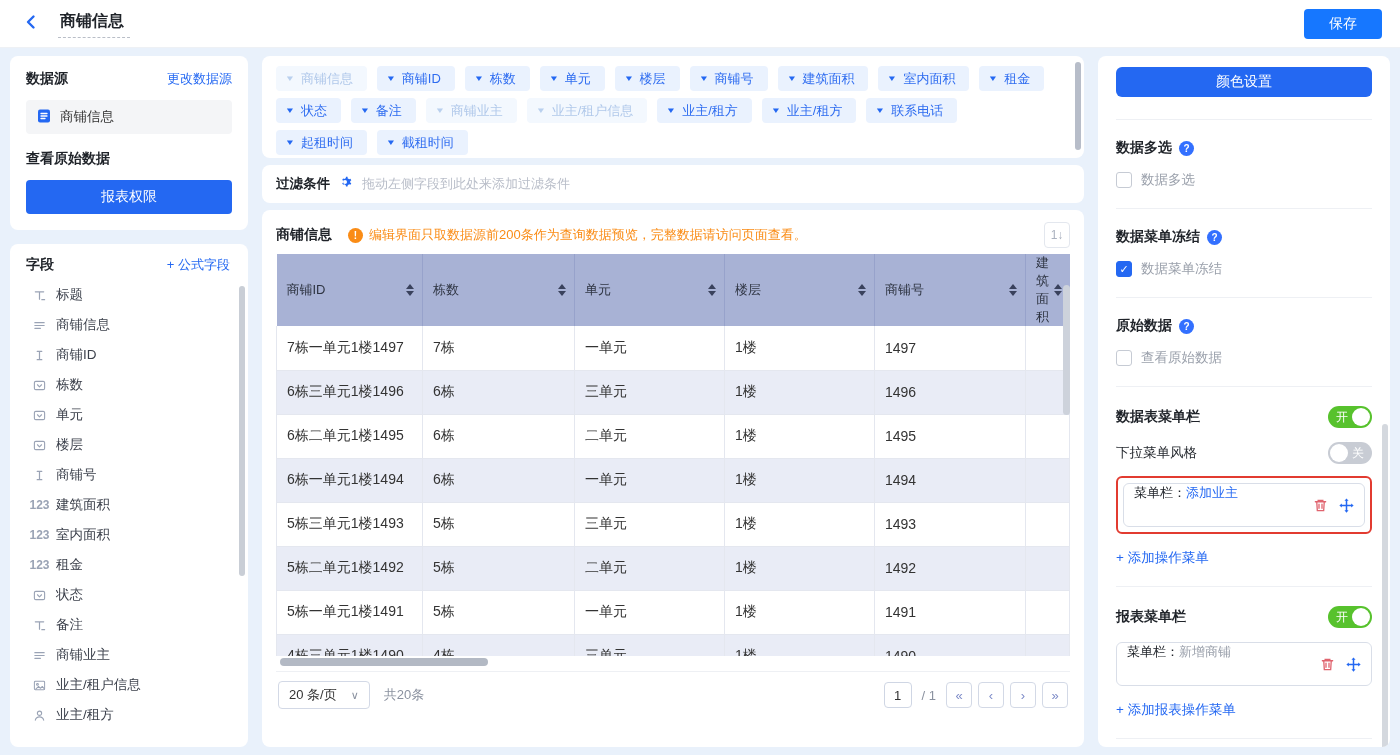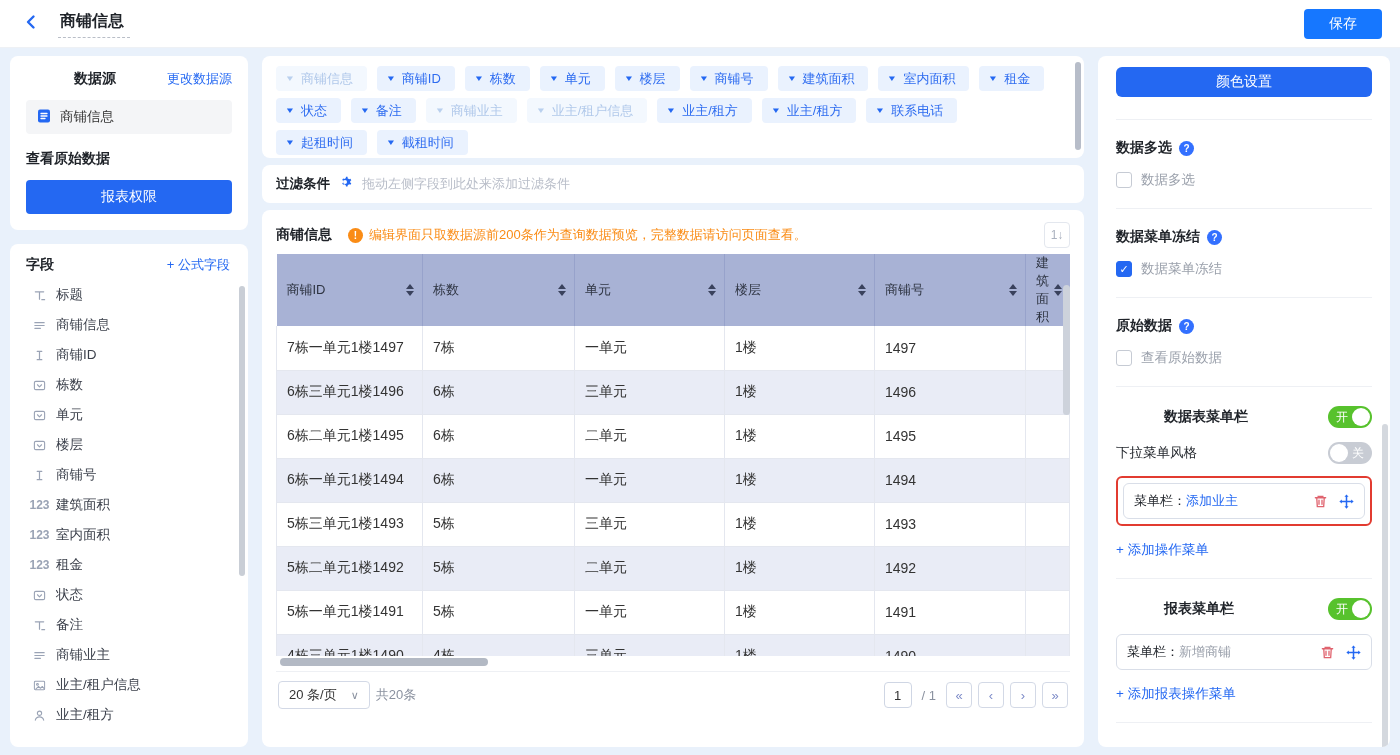--- a/index.html
+++ b/index.html
@@ -15,21 +15,21 @@
 
   
   .main { display:flex; gap:14px; padding:8px 10px; height:707px; }
   .card { background:#fff; border-radius:8px; }
   .col-left { width:238px; display:flex; flex-direction:column; gap:14px; }
   .col-mid { flex:1; min-width:0; display:flex; flex-direction:column; gap:7px; }
   .col-right { width:292px; }
 
   
   .ds-card { padding:14px 16px 16px; }
-  .row-between { display:flex; align-items:center; justify-content:space-between;margin-left:48px; }
+  .row-between { display:flex; align-items:center; justify-content:space-between; }
   .sec-title { font-size:14px; font-weight:bold; }
   .link { color:#2468f2; font-size:13px; cursor:pointer; text-decoration:none; }
   .ds-box { margin-top:12px; background:#f4f5f7; border-radius:4px; height:34px; display:flex; align-items:center; gap:8px; padding:0 10px; font-size:13.5px; color:#333; }
   .perm-title { margin-top:16px; }
   .perm-btn { margin-top:12px; width:100%; height:34px; background:#2468f2; color:#fff; font-size:14px; border:none; border-radius:4px; cursor:pointer; }
 
   
   .fields-card { flex:1; padding:12px 10px 8px 16px; position:relative; overflow:hidden; }
   .fields-head { display:flex; align-items:center; justify-content:space-between; padding-right:8px; margin-bottom:6px; }
   .field-list { list-style:none; }
@@ -72,21 +72,21 @@
   .sort-ic .up { border-bottom:5px solid #39415c; }
   .sort-ic .down { border-top:5px solid #39415c; }
   tbody td { height:44px; font-size:14px; color:#333; padding:0 10px; border:1px solid #e4e7ef; border-top:none; background:#fff; white-space:nowrap; overflow:hidden; }
   tbody tr:nth-child(even) td { background:#e9ecf6; }
   .vthumb { position:absolute; right:0; top:31px; width:7px; height:130px; background:#cdd2db; border-radius:4px; }
   .hscroll { height:10px; position:relative; flex:none; margin-top:1px; }
   .hscroll .thumb { position:absolute; left:4px; top:1px; width:208px; height:8px; background:#b3b9c4; border-radius:4px; cursor:grab; }
   .pager { border-top:1px solid #eef0f4; margin-top:4px; padding:9px 2px 6px; display:flex; align-items:center; flex:none; }
   .page-size { display:flex; align-items:center; gap:14px; border:1px solid #d3d9e6; border-radius:4px; height:28px; padding:0 10px; font-size:13px; color:#333; cursor:pointer; }
   .page-size .sel-caret { color:#8a919f; font-size:11px; }
-  .total-txt { color:#8a919f; font-size:13px; margin-left:6px;text-align:right; }
+  .total-txt { color:#8a919f; font-size:13px; margin-left:14px;text-align:right; }
   .pager-right { margin-left:auto; display:flex; align-items:center; gap:6px; }
   .page-input { width:28px; height:26px; border:1px solid #cfd6e4; border-radius:4px; display:flex; align-items:center; justify-content:center; font-size:13px; color:#333; }
   .page-total { color:#8a919f; font-size:13px; margin:0 4px; }
   .nav-btn { width:26px; height:26px; border:1px solid #d3d9e6; border-radius:4px; background:#fff; color:#7d8bc8; font-size:13px; display:flex; align-items:center; justify-content:center; cursor:pointer; }
 
   
   .settings-card { height:100%; padding:0 18px; position:relative; overflow:hidden; }
   .color-btn { width:100%; height:30px; margin-top:-9px; background:#2468f2; color:#fff; border:none; border-radius:6px; font-size:14px; cursor:pointer; }
   .sec { padding:19px 0; border-top:1px solid #eef0f4; }
   .sec.first { border-top:none; padding-top:16px; padding-bottom:22px; }
@@ -98,21 +98,21 @@
   .chk.checked::after { content:"✓"; color:#fff; font-size:11px; position:absolute; left:2.5px; top:0.5px; }
   .chk-label { font-size:13.5px; color:#9aa0ab; }
   .toggle { width:44px; height:22px; border-radius:11px; position:relative; flex:none; cursor:pointer; font-size:12px; color:#fff; }
   .toggle.on { background:#57c22d; }
   .toggle.on .t-label { position:absolute; left:8px; top:3px; }
   .toggle.on .knob { position:absolute; right:2px; top:2px; width:18px; height:18px; border-radius:50%; background:#fff; }
   .toggle.off { background:#c8ccd4; }
   .toggle.off .t-label { position:absolute; right:8px; top:3px; }
   .toggle.off .knob { position:absolute; left:2px; top:2px; width:18px; height:18px; border-radius:50%; background:#fff; }
   .style-row { display:flex; align-items:center; justify-content:space-between; margin-top:14px; font-size:13.5px; }
-  .menu-row { border:1px solid #d9dee8; border-radius:6px; height:36px; display:flex; align-items:center; padding:0 10px; font-size:13px; background:#fff; }
+  .menu-row { border:1px solid #d9dee8; border-radius:6px; height:44px; display:flex; padding:0 10px; font-size:13px; background:#fff; }
   .menu-row .m-icons { margin-left:auto; display:flex; gap:10px; align-items:center; }
   .menu-link { color:#2468f2; cursor:pointer; }
   .menu-val { color:#9aa0ab; }
   .red-wrap { border:2px solid #e23b30; border-radius:6px; padding:5px; margin-top:12px; }
   .plain-wrap { margin-top:14px; }
   .add-link { display:inline-block; margin-top:15px; font-size:13.5px; }
   .ic-btn { width:16px; height:16px; display:flex; align-items:center; justify-content:center; cursor:pointer; }
   .settings-thumb { right:2px; top:368px; width:6px; height:330px; background:#d4d8de; }
   .end-div { border-top:1px solid #eef0f4; }
 </style>

